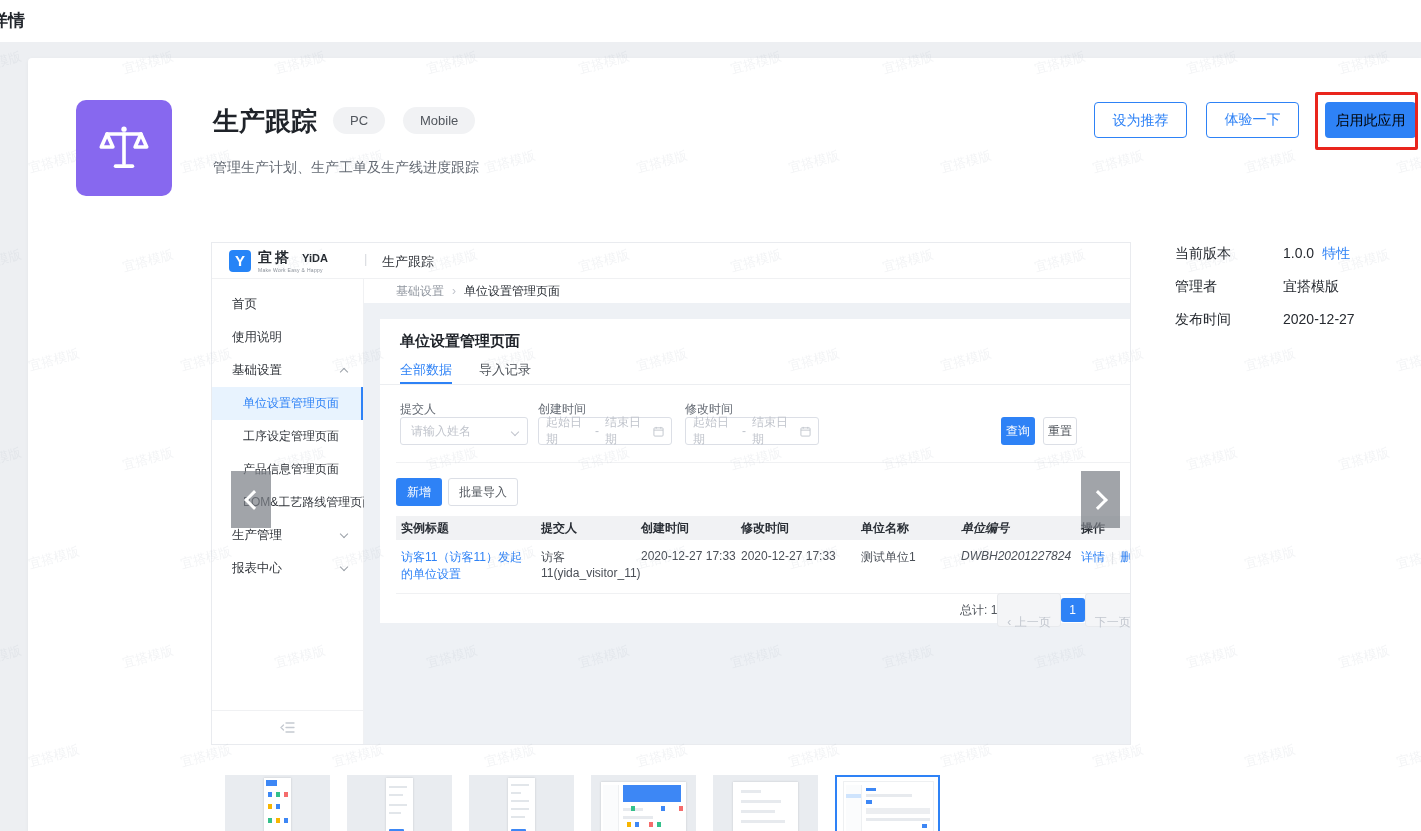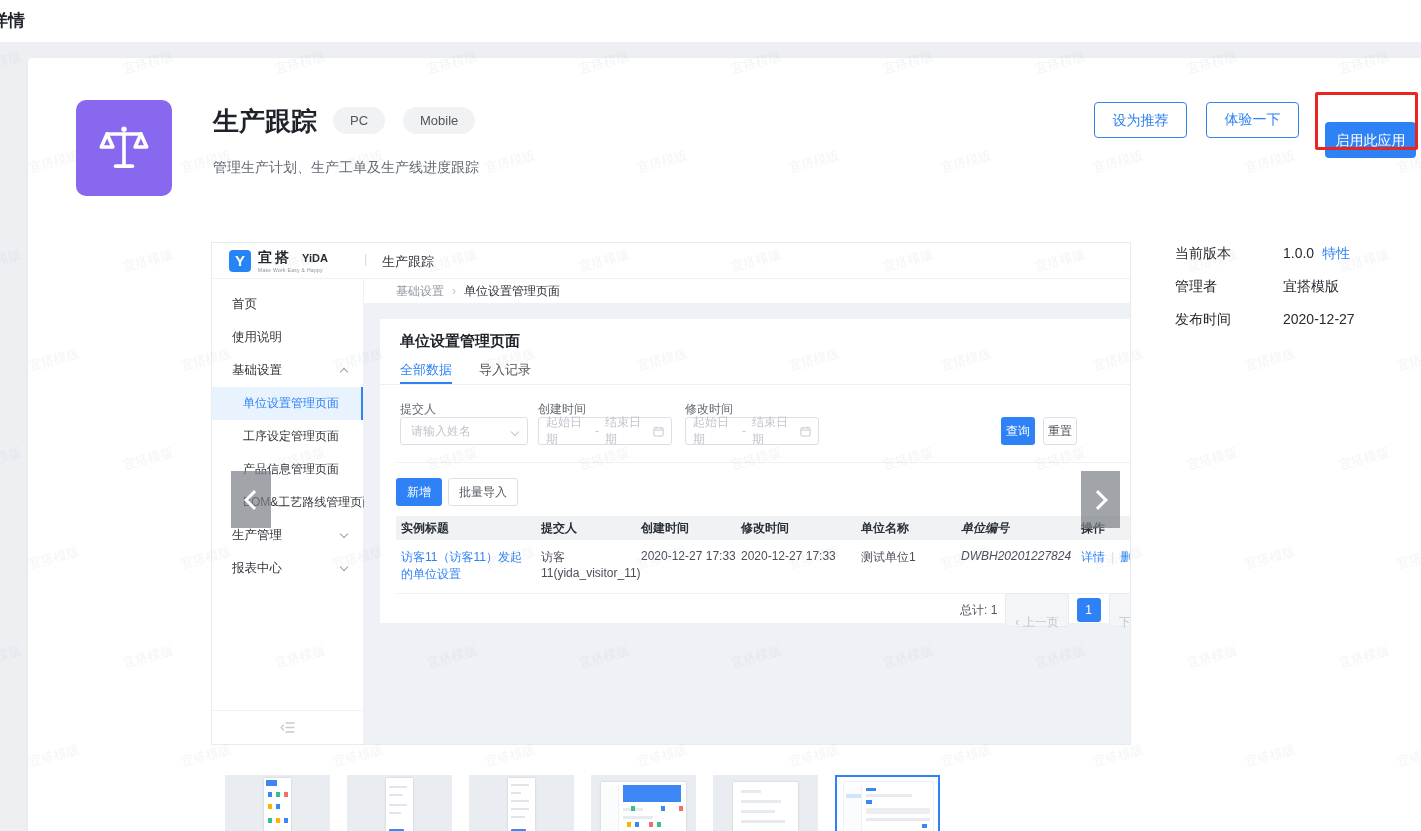--- a/index.html
+++ b/index.html
@@ -25,21 +25,21 @@
            background:#f1f2f4; color:#51565d; font-size:13px; }
   .badge.pc { left:305px; }
   .badge.mobile { left:375px; }
   .app-desc { position:absolute; left:185px; top:101px; font-size:14px; color:#646a73; }
 
   .btn { position:absolute; top:44px; height:36px; line-height:34px; text-align:center; font-size:14px;
          border-radius:4px; cursor:pointer; }
   .btn.outline { border:1px solid #2e82f6; color:#2e82f6; background:#fff; width:93px; }
   .btn.recommend { left:1066px; }
   .btn.try { left:1178px;font-family:Liberation Mono, monospace; }
-  .btn.fill { left:1297px; width:91px; background:#2e82f6; color:#ffffff; line-height:36px; z-index:10;margin-top:20px; }
+  .btn.fill { left:1297px; width:91px; background:#2e82f6; color:#000000; line-height:36px; z-index:10; }
   .red-box { position:absolute; left:1287px; top:34px; width:103px; height:58px;
              border:3px solid #e9251d; border-radius:2px; z-index:30; pointer-events:none; }
 
   
   .meta-row { position:absolute; left:1127px; font-size:14px; color:#262a30; white-space:nowrap;margin-left:20px; }
   .meta-row .lab { display:inline-block; width:108px; color:#262a30; }
   .meta-row .link { color:#2e82f6; margin-left:8px; cursor:pointer; }
 
   
   .preview { position:absolute; left:183px; top:184px; width:920px; height:503px; background:#fff;
@@ -105,21 +105,21 @@
               font-weight:600; color:#2a2f36; }
   .tbl-row { display:flex; background:#fff; border-bottom:1px solid #f0f1f3; font-size:12px; color:#4a4f57;
              padding:9px 0 10px; }
   .cell-1 { width:145px; padding-left:5px; }
   .cell-2 { width:100px; } .cell-3 { width:100px; } .cell-4 { width:120px; }
   .cell-5 { width:100px; } .cell-6 { width:120px;font-style:italic; } .cell-7 { width:90px; white-space:nowrap; }
   .tbl-row .cell-1 { padding-right:14px; line-height:17px; }
   .link-b { color:#2e82f6; cursor:pointer; }
   .act-sep { color:#e3e5e8; margin:0 6px; }
 
-  .pager { position:absolute; left:580px; top:274px; display:flex; align-items:center; gap:8px; font-size:12px; }
+  .pager { position:absolute; left:580px; top:274px; display:flex; align-items:center; font-size:12px; }
   .pg-total { color:#51565d; white-space:nowrap; }
   .pg-btn { height:20px; line-height:24px; padding:16px 9px; border-radius:3px; background:#f4f5f7;
             border:1px solid #e8eaed; color:#c2c7cf; white-space:nowrap; }
   .pg-cur { width:24px; height:24px; line-height:24px; text-align:center; border-radius:3px;
             background:#2e82f6; color:#fff; }
 
   .arrow { position:absolute; top:228px; width:40px; height:57px; background:rgba(125,129,136,.72);
            z-index:20; display:flex; align-items:center; justify-content:center; cursor:pointer; }
   .arrow.left { left:19px; }
   .arrow.right { left:869px; width:39px; }

